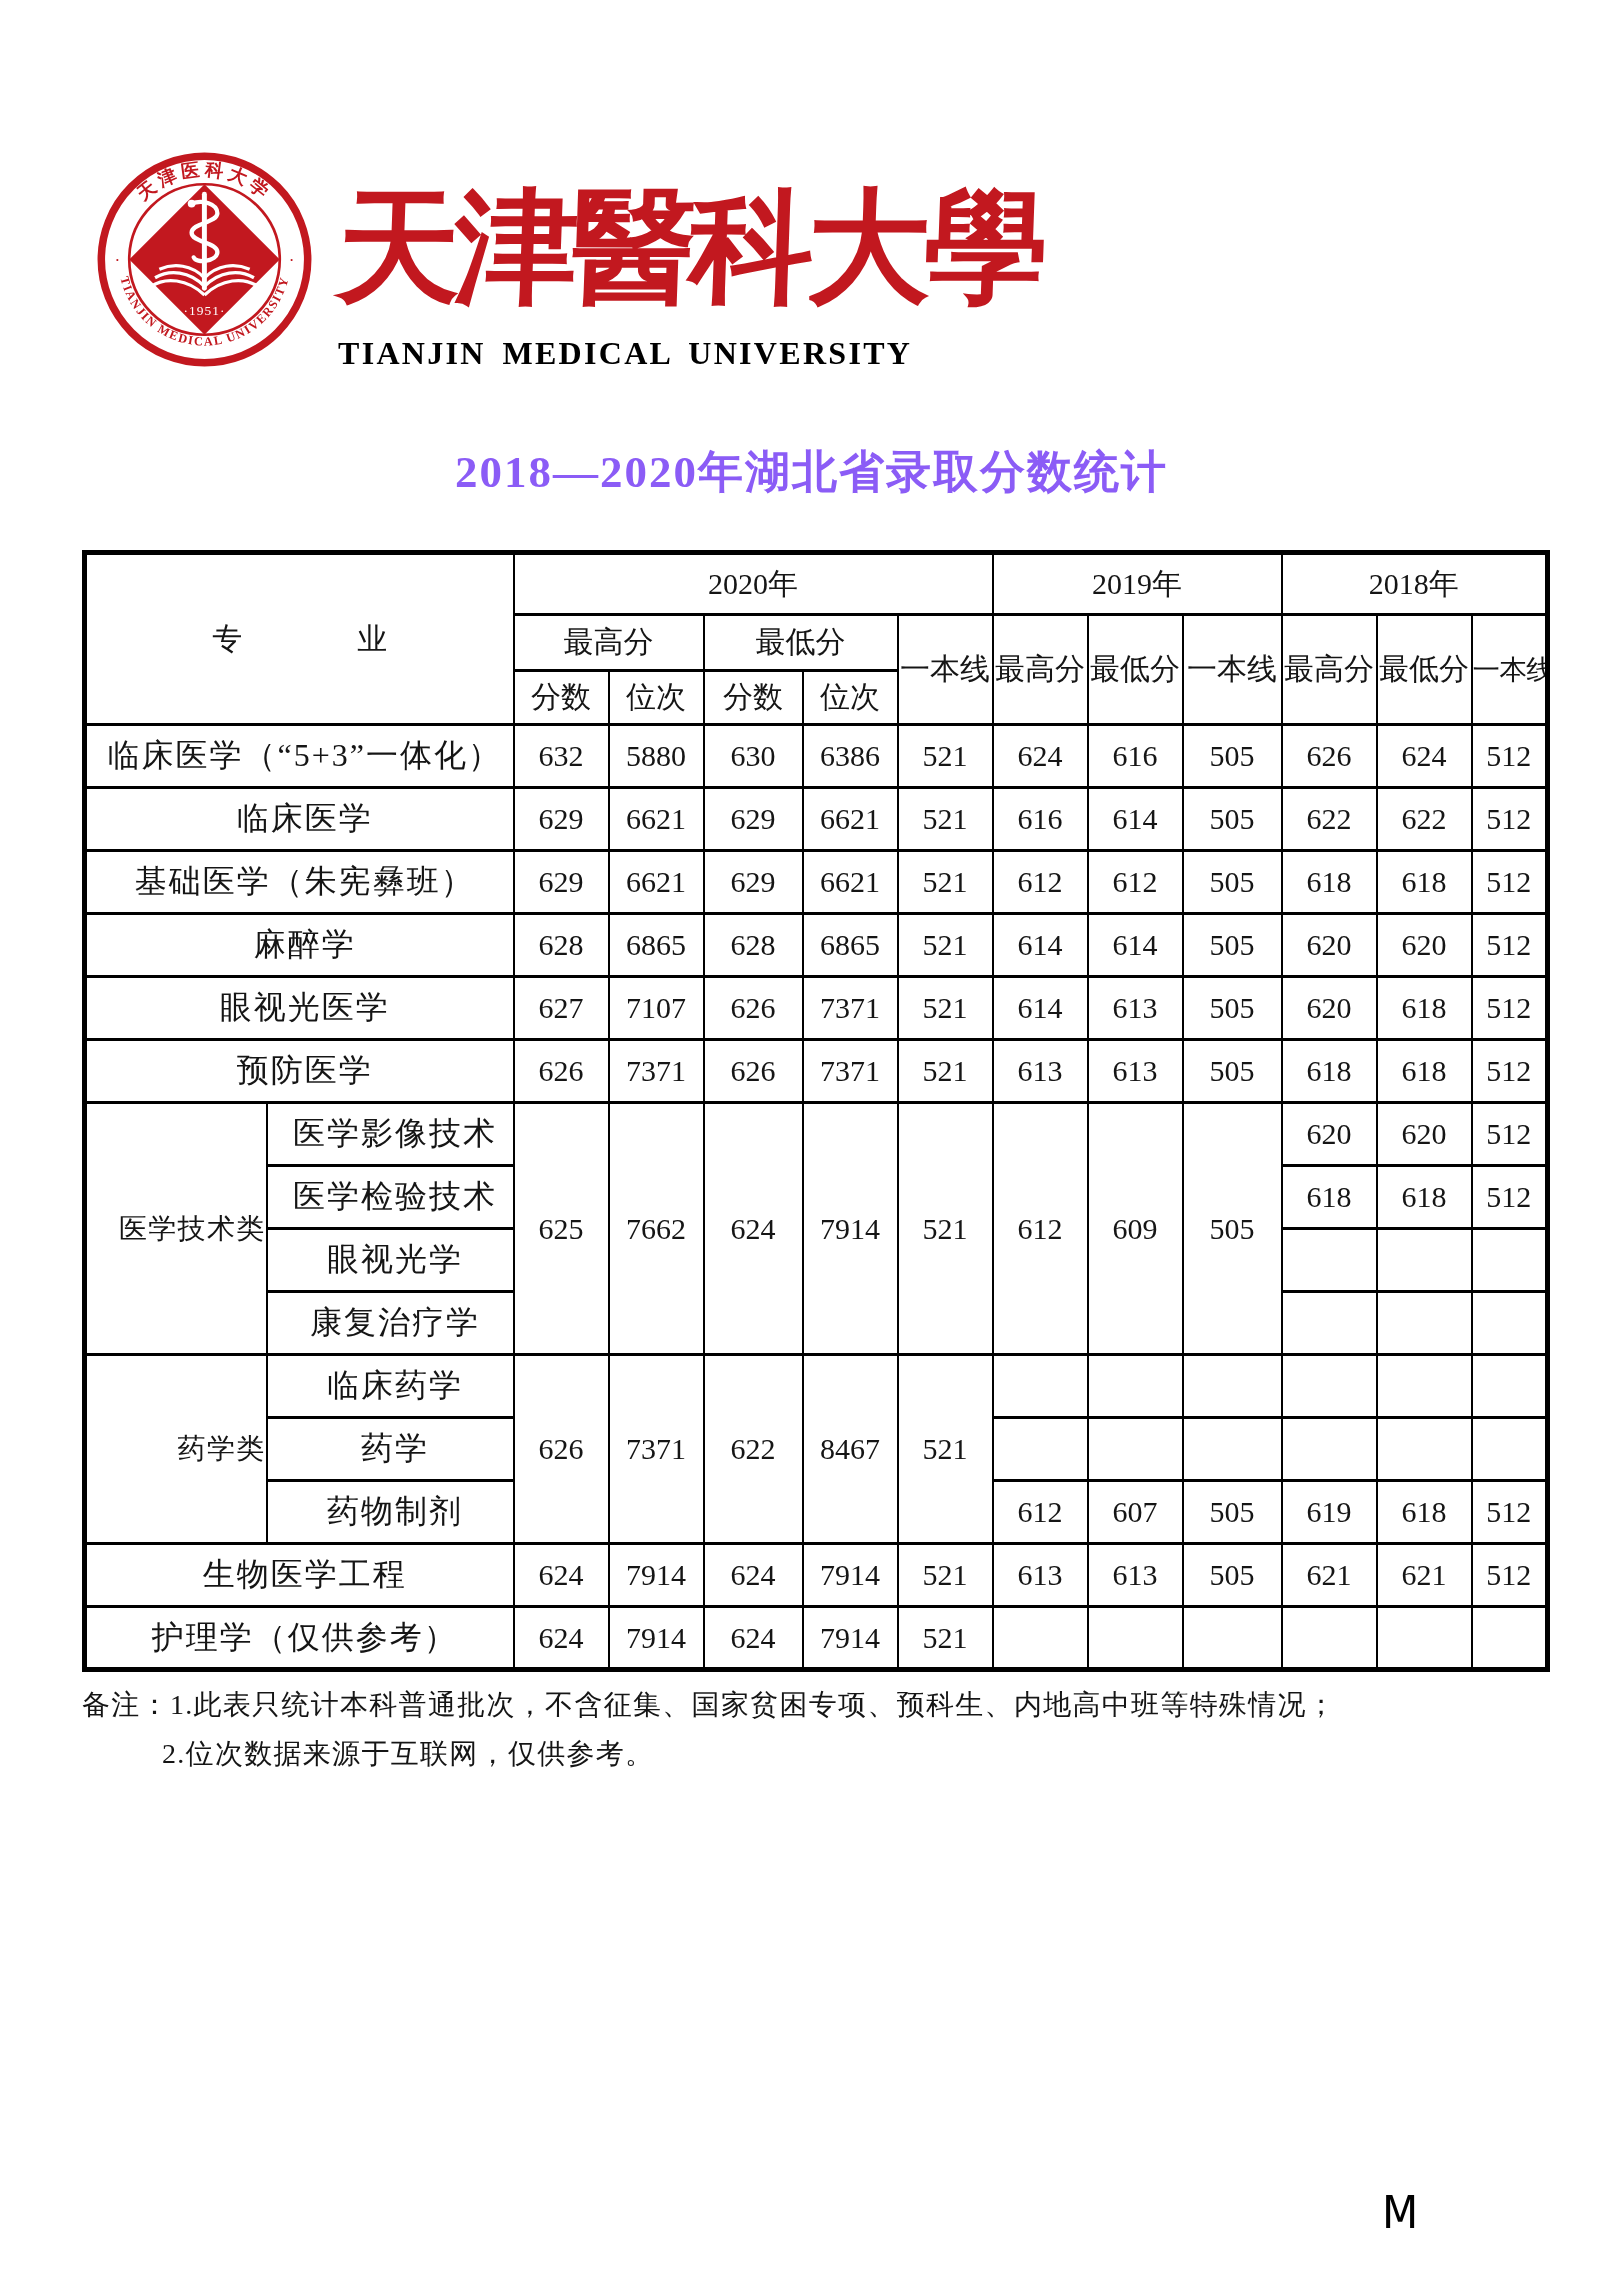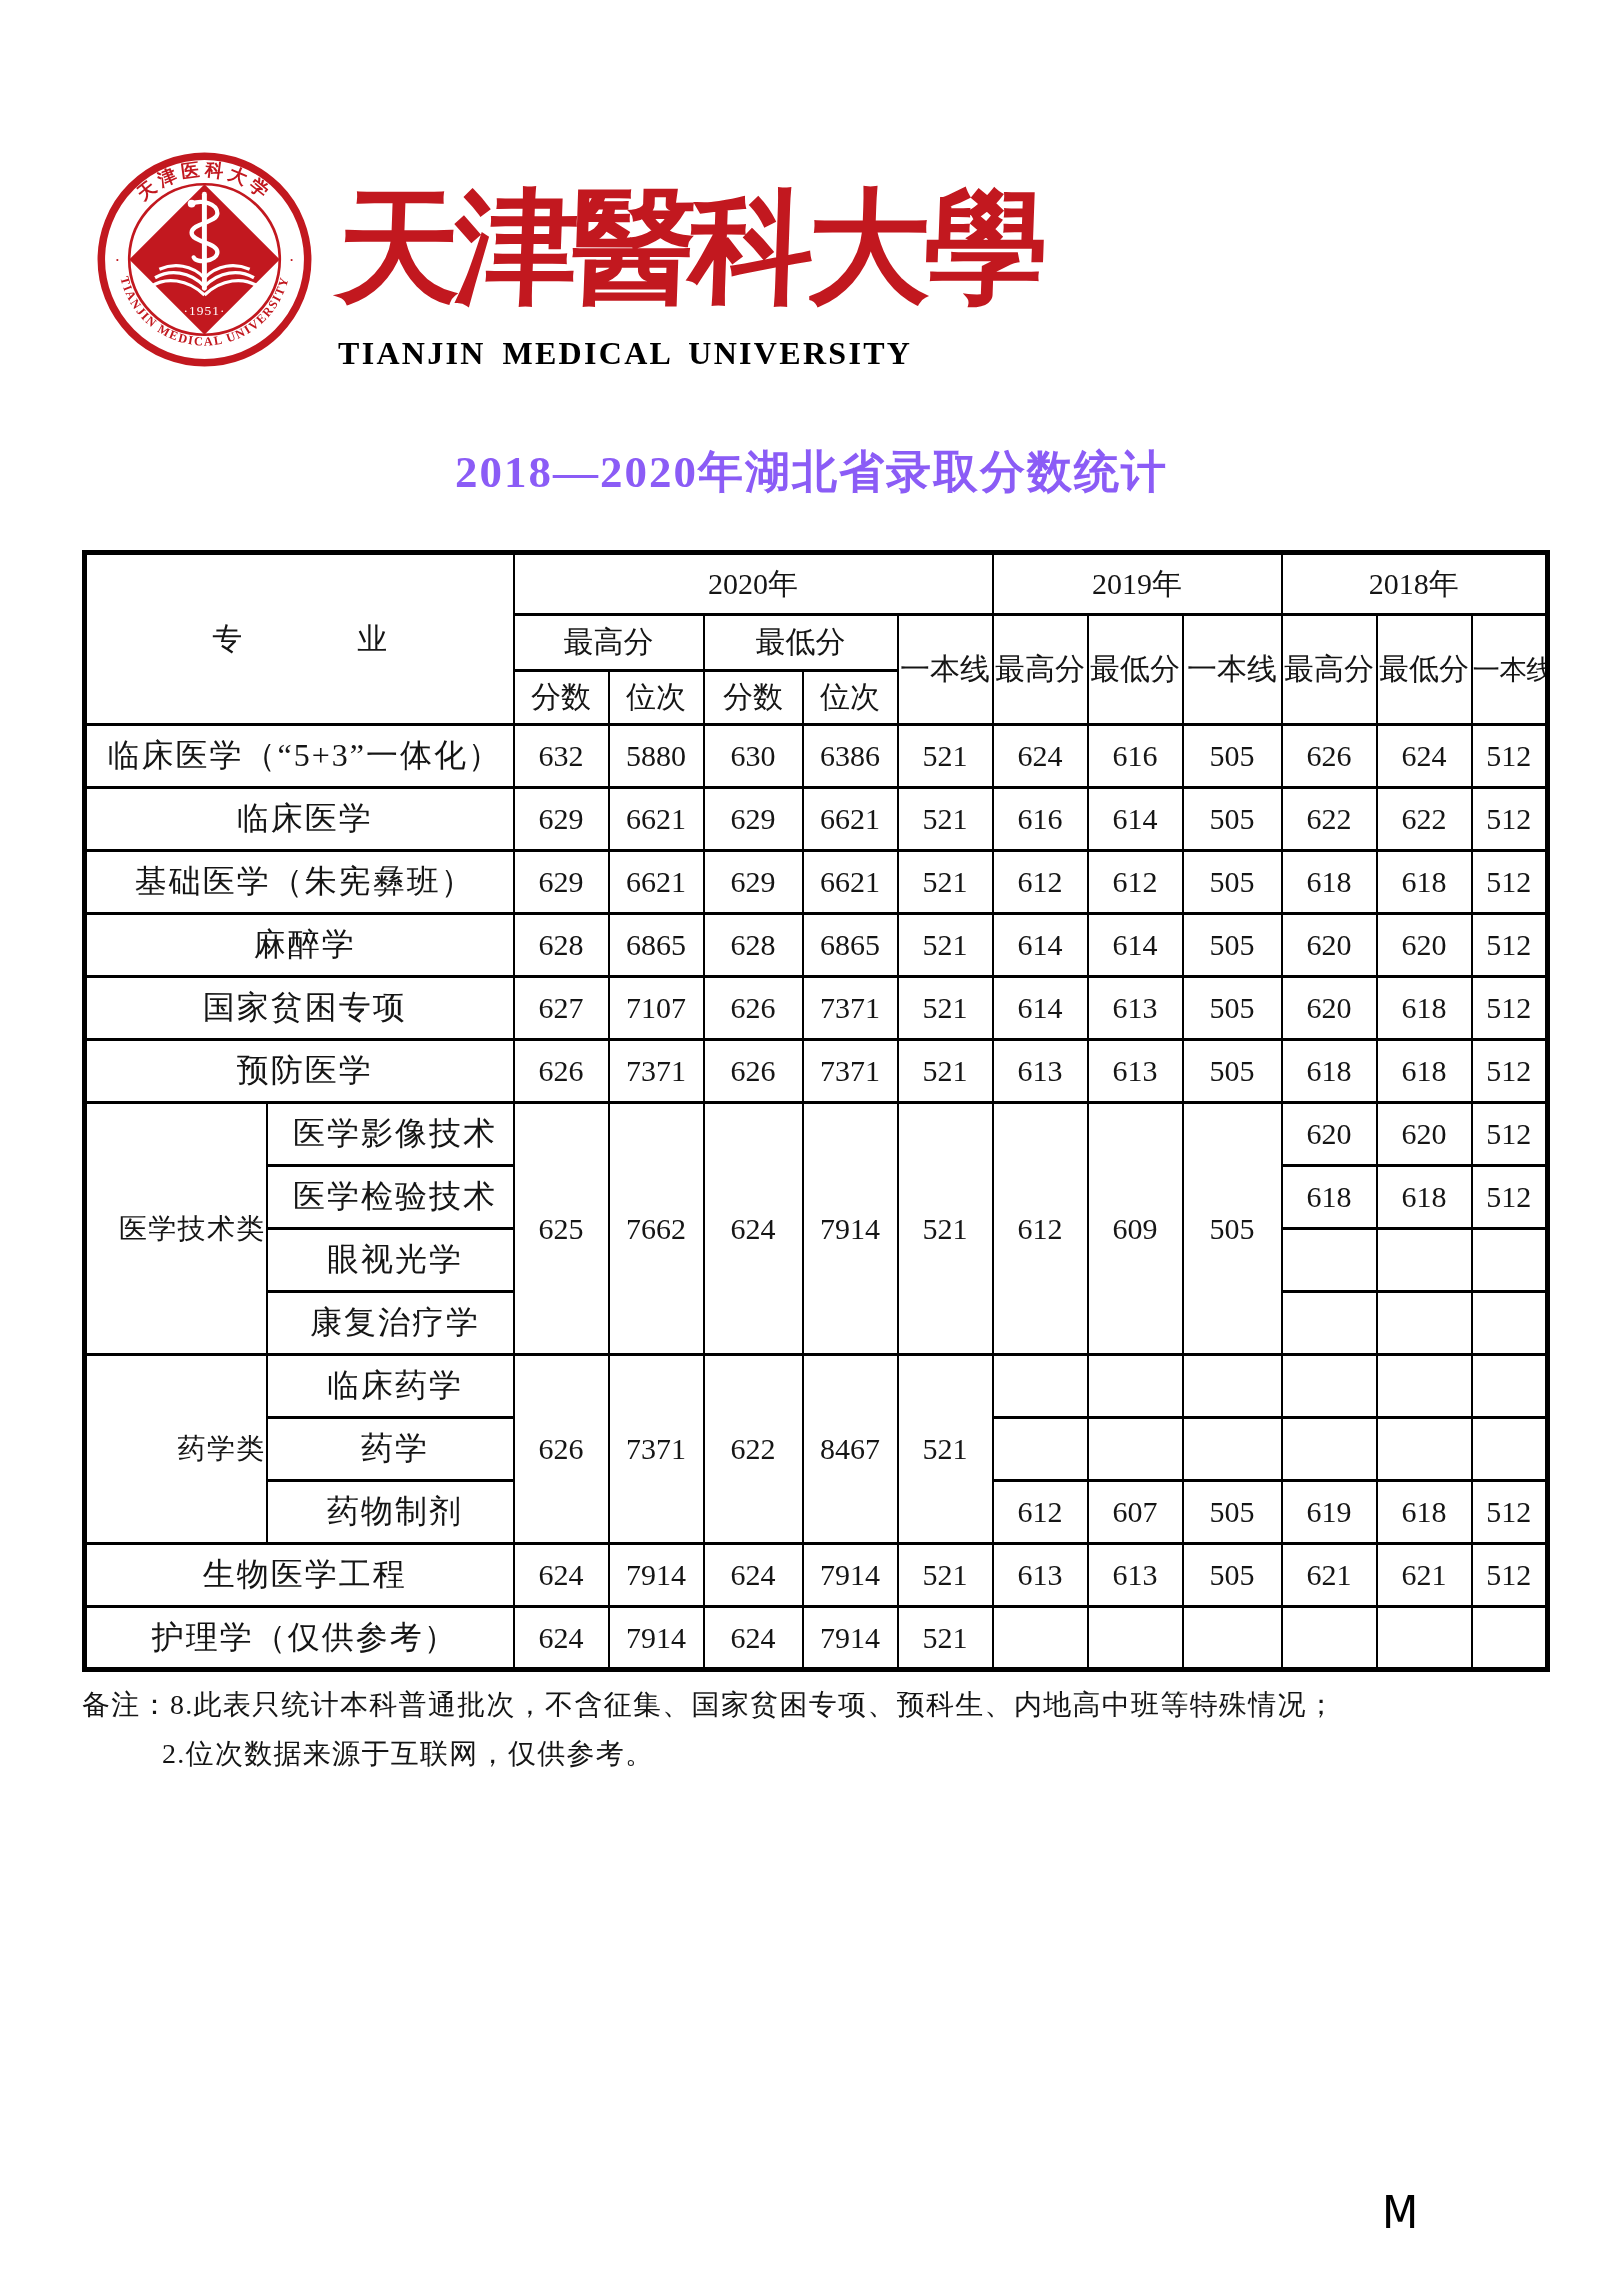--- a/index.html
+++ b/index.html
@@ -196,21 +196,21 @@
         <td>6865</td>
         <td>521</td>
         <td>614</td>
         <td>614</td>
         <td>505</td>
         <td>620</td>
         <td>620</td>
         <td>512</td>
       </tr>
       <tr class="data">
-        <td class="name" colspan="2">国家贫困专项</td>
+        <td class="name" colspan="2">眼视光医学</td>
         <td>627</td>
         <td>7107</td>
         <td>626</td>
         <td>7371</td>
         <td>521</td>
         <td>614</td>
         <td>613</td>
         <td>505</td>
         <td>620</td>
         <td>618</td>
@@ -324,20 +324,20 @@
         <td></td>
         <td></td>
         <td></td>
         <td></td>
         <td></td>
       </tr>
     </tbody>
   </table>
 
   <div class="notes">
-    <div class="line line1">备注：8.此表只统计本科普通批次，不含征集、国家贫困专项、预科生、内地高中班等特殊情况；</div>
+    <div class="line line1">备注：1.此表只统计本科普通批次，不含征集、国家贫困专项、预科生、内地高中班等特殊情况；</div>
     <div class="line line2">2.位次数据来源于互联网，仅供参考。</div>
   </div>
 
   <div class="corner-mark">M</div>
 
 </div>
 
 
 </body></html>

